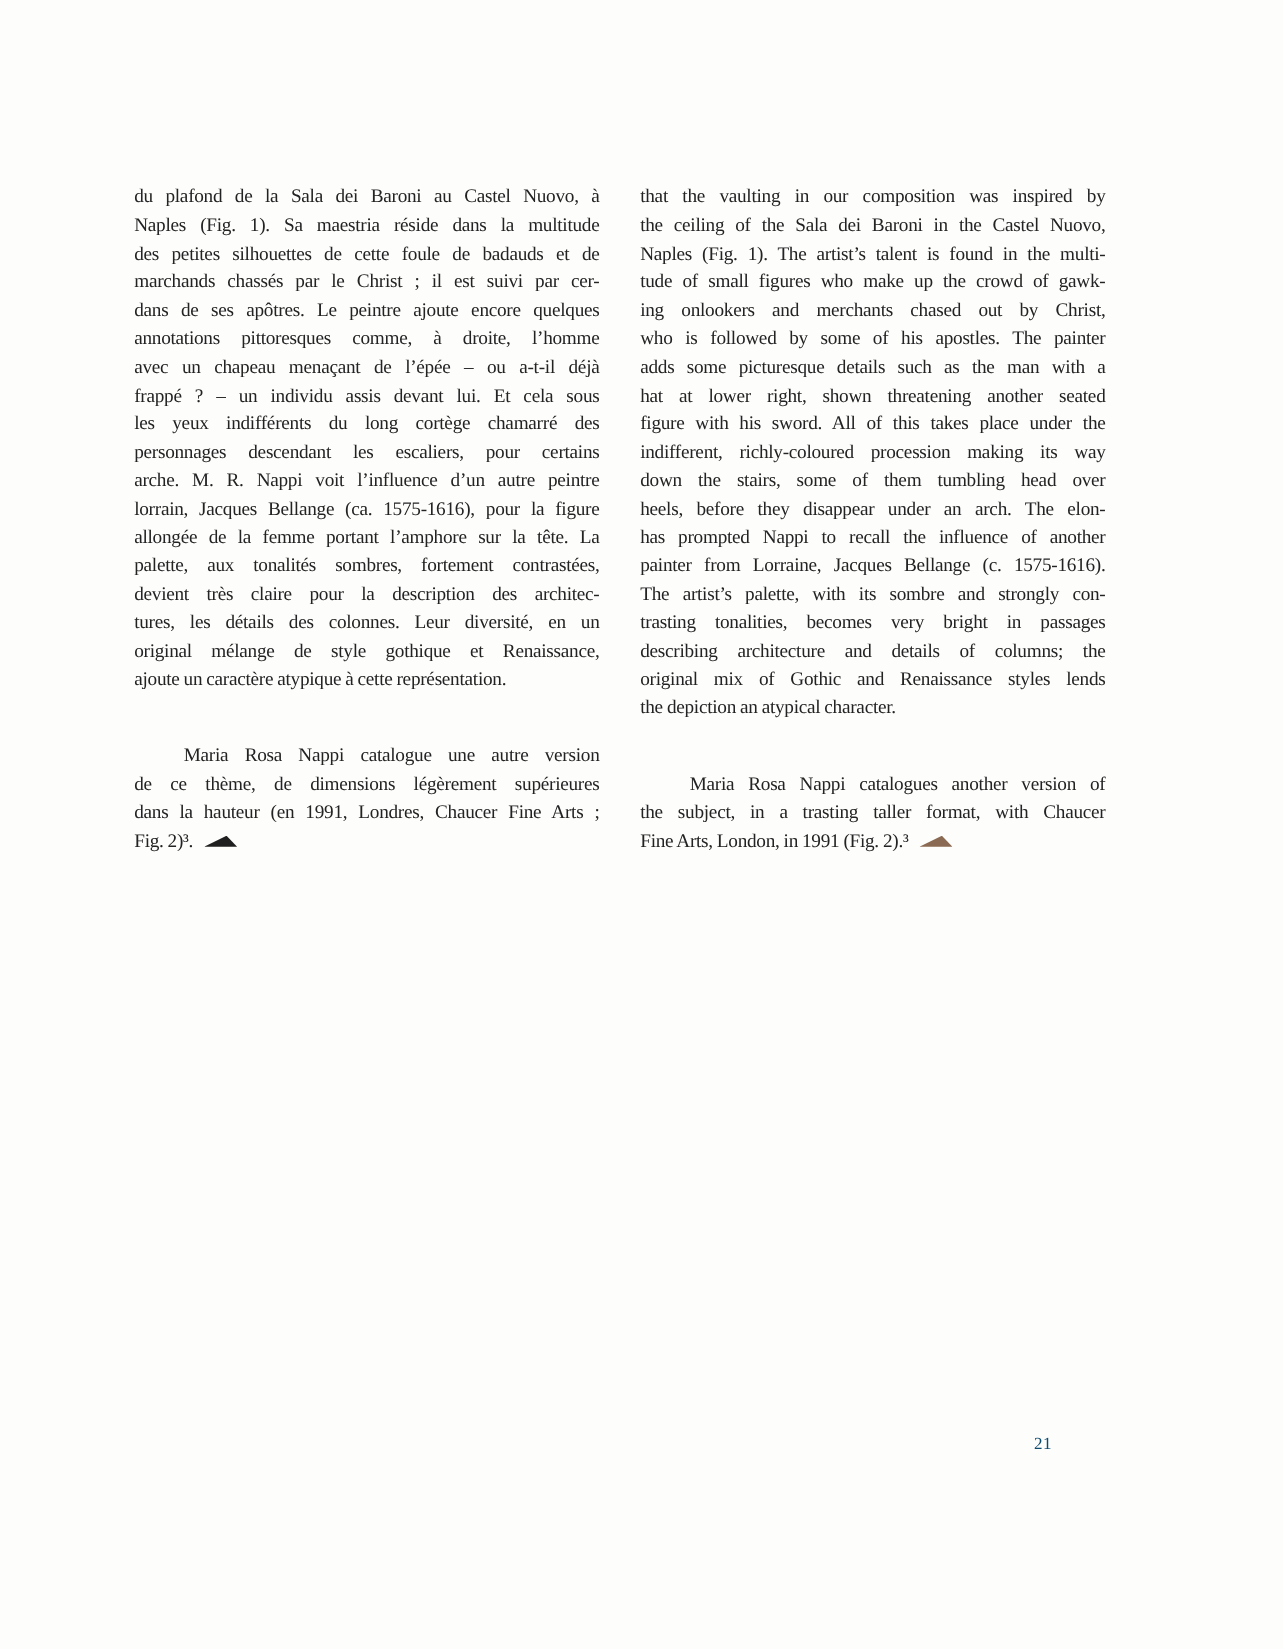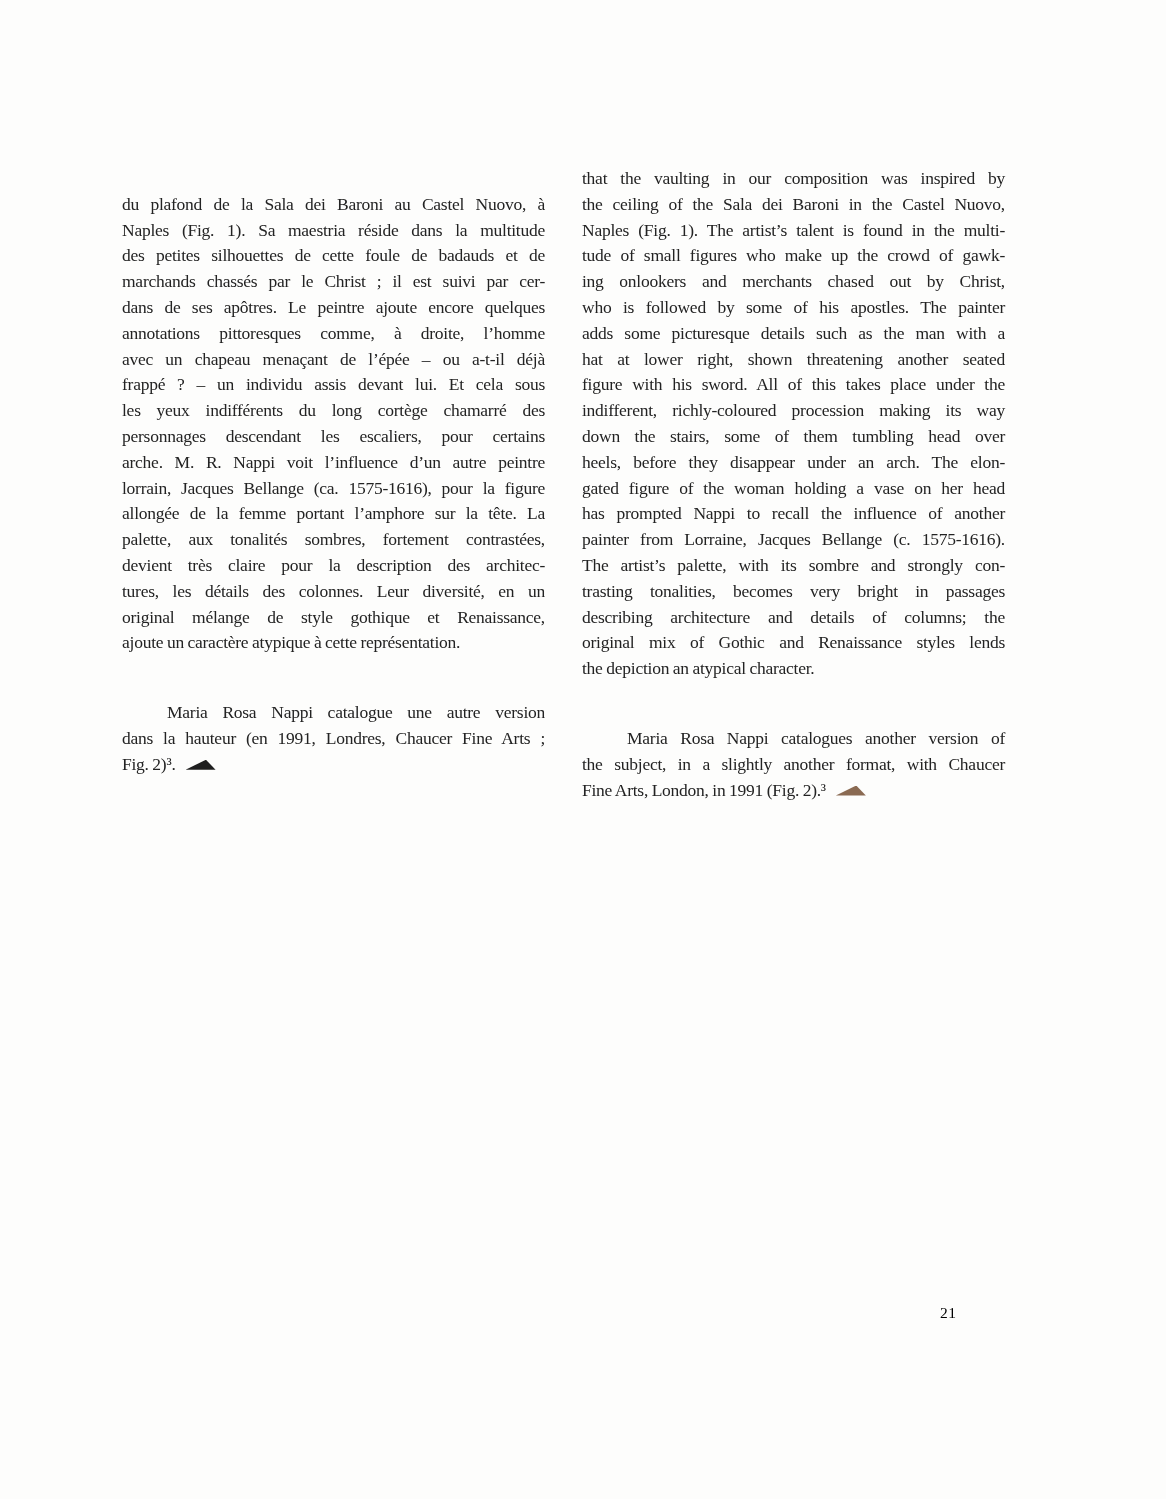--- a/index.html
+++ b/index.html
@@ -49,21 +49,21 @@
     height: 10px;
     margin-left: 10px;
     clip-path: polygon(0% 100%, 100% 100%, 68% 0%);
   }
   .page-number {
     position: absolute;
     left: 940px;
     top: 1304px;
     font-size: 15.5px;
     letter-spacing: 0.5px;
-    color: #000000;
+    color: #0c4a6e;
   }
 </style>
 </head>
 <body>
 
 <div class="page">
   <div class="text-columns">
     <div class="column">
         <div class="line">du plafond de la Sala dei Baroni au Castel Nuovo, à</div>
         <div class="line">Naples (Fig. 1). Sa maestria réside dans la multitude</div>
@@ -77,43 +77,43 @@
         <div class="line">personnages descendant les escaliers, pour certains</div>
         <div class="line">arche. M. R. Nappi voit l’influence d’un autre peintre</div>
         <div class="line">lorrain, Jacques Bellange (ca. 1575-1616), pour la figure</div>
         <div class="line">allongée de la femme portant l’amphore sur la tête. La</div>
         <div class="line">palette, aux tonalités sombres, fortement contrastées,</div>
         <div class="line">devient très claire pour la description des architec-</div>
         <div class="line">tures, les détails des colonnes. Leur diversité, en un</div>
         <div class="line">original mélange de style gothique et Renaissance,</div>
         <div class="line para-end">ajoute un caractère atypique à cette représentation.</div>
         <div class="line indented">Maria Rosa Nappi catalogue une autre version</div>
+        <div class="line">de ce thème, de dimensions légèrement supérieures</div>
         <div class="line">dans la hauteur (en 1991, Londres, Chaucer Fine Arts ;</div>
         <div class="line para-end">Fig. 2)³.<span class="end-mark" style="background: rgb(31, 31, 31);"></span></div>
       </div>
     <div class="column">
         <div class="line">that the vaulting in our composition was inspired by</div>
         <div class="line">the ceiling of the Sala dei Baroni in the Castel Nuovo,</div>
         <div class="line">Naples (Fig. 1). The artist’s talent is found in the multi-</div>
         <div class="line">tude of small figures who make up the crowd of gawk-</div>
         <div class="line">ing onlookers and merchants chased out by Christ,</div>
         <div class="line">who is followed by some of his apostles. The painter</div>
         <div class="line">adds some picturesque details such as the man with a</div>
         <div class="line">hat at lower right, shown threatening another seated</div>
         <div class="line">figure with his sword. All of this takes place under the</div>
         <div class="line">indifferent, richly-coloured procession making its way</div>
         <div class="line">down the stairs, some of them tumbling head over</div>
         <div class="line">heels, before they disappear under an arch. The elon-</div>
-        <div class="line">gated figure of the woman holding a vase on her head</div>
         <div class="line">has prompted Nappi to recall the influence of another</div>
         <div class="line">painter from Lorraine, Jacques Bellange (c. 1575-1616).</div>
         <div class="line">The artist’s palette, with its sombre and strongly con-</div>
         <div class="line">trasting tonalities, becomes very bright in passages</div>
         <div class="line">describing architecture and details of columns; the</div>
         <div class="line">original mix of Gothic and Renaissance styles lends</div>
         <div class="line para-end">the depiction an atypical character.</div>
         <div class="line indented">Maria Rosa Nappi catalogues another version of</div>
-        <div class="line">the subject, in a slightly another format, with Chaucer</div>
+        <div class="line">the subject, in a trasting taller format, with Chaucer</div>
         <div class="line para-end">Fine Arts, London, in 1991 (Fig. 2).³<span class="end-mark" style="background: rgb(138, 106, 82);"></span></div>
       </div>
   </div>
   <div class="page-number">21</div>
 </div>
 
 </body></html>

